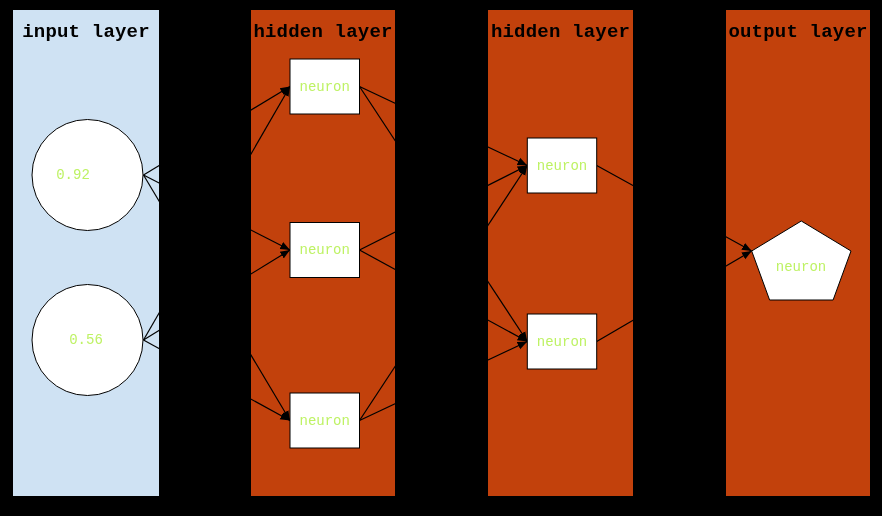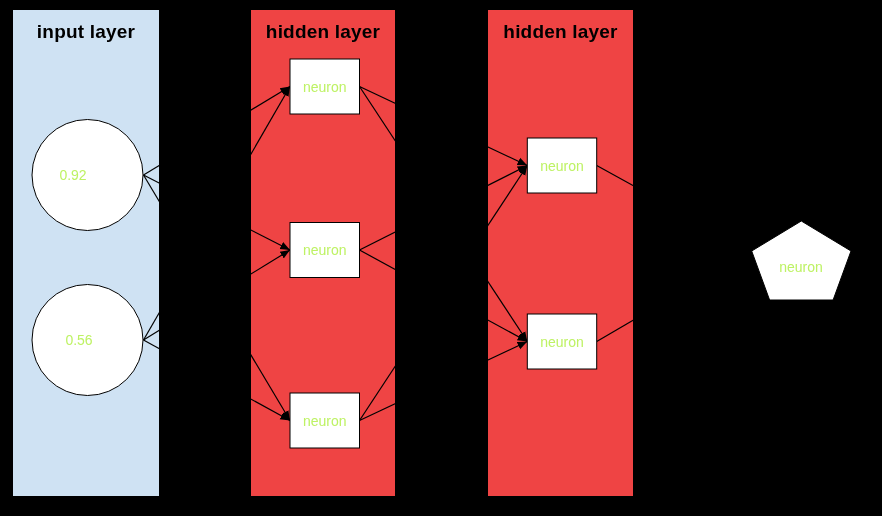--- a/index.html
+++ b/index.html
@@ -2,27 +2,27 @@
 <html><head>
 <meta charset="utf-8">
 <style>
   html, body { margin: 0; padding: 0; background: #000; }
   #canvas {
     position: relative;
     width: 882px;
     height: 516px;
     background: #000;
     overflow: hidden;
-    font-family: Liberation Sans, sans-serif;
+    font-family: Liberation Mono, monospace;
   }
   .panel {
     position: absolute;
     top: 10px;
     height: 486px;
-    background: #ef4444;
+    background: #c2410c;
     z-index: 1;
   }
   .panel-input   { left: 13px;  width: 146px; background: #cfe2f3; }
   .panel-hidden1 { left: 251px; width: 144px; }
   .panel-hidden2 { left: 488px; width: 145px; }
   .panel-output  { left: 726px; width: 144px; }
   .panel-title {
     margin-top: 11px;
     text-align: center;
     font-size: 19px;
@@ -53,20 +53,23 @@
 
   <div class="panel panel-input">
     <div class="panel-title">input layer</div>
   </div>
   <div class="panel panel-hidden1">
     <div class="panel-title">hidden layer</div>
   </div>
   <div class="panel panel-hidden2">
     <div class="panel-title">hidden layer</div>
   </div>
+  <div class="panel panel-output">
+    <div class="panel-title">output layer</div>
+  </div>
 
   <svg id="shapes-layer" width="882" height="516">
     <defs>
       <marker id="arrowhead" viewBox="0 0 10 10" refX="9" refY="5" markerWidth="9" markerHeight="9" orient="auto-start-reverse">
         <path d="M0,1.4 L9,5 L0,8.6 z" fill="#000000"></path>
       </marker>
     </defs>
 
     <g>
         <line x1="143.5" y1="175" x2="290" y2="86.5" class="edge" marker-end="url(#arrowhead)"></line>
@@ -92,21 +95,21 @@
     <rect class="node-shape" x="290" y="222.5" width="69.5" height="55"></rect>
     <rect class="node-shape" x="290" y="393" width="69.5" height="55"></rect>
 
     <rect class="node-shape" x="527.3" y="138" width="69.4" height="55"></rect>
     <rect class="node-shape" x="527.3" y="314" width="69.4" height="55"></rect>
 
     <polygon class="node-shape" points="801.3,221 851,251 833.1,300 769.6,300 751.7,251"></polygon>
   </svg>
 
   <div class="node-label" style="left:73px; top:175px;">0.92</div>
-  <div class="node-label" style="left:79px; top:340px;">0.56</div>
+  <div class="node-label" style="left:86px; top:340px;">0.56</div>
 
   <div class="node-label" style="left:324.7px; top:86.5px;">neuron</div>
   <div class="node-label" style="left:324.7px; top:250px;">neuron</div>
   <div class="node-label" style="left:324.7px; top:420.5px;">neuron</div>
 
   <div class="node-label" style="left:562px; top:165.5px;">neuron</div>
   <div class="node-label" style="left:562px; top:341.5px;">neuron</div>
 
   <div class="node-label" style="left:801px; top:267px;">neuron</div>
 

